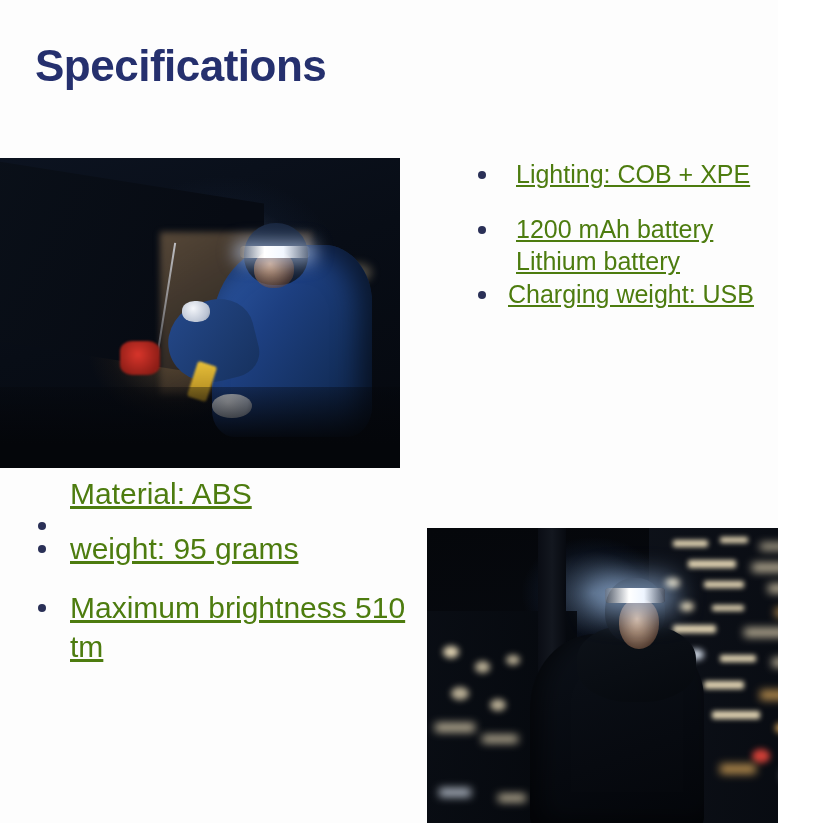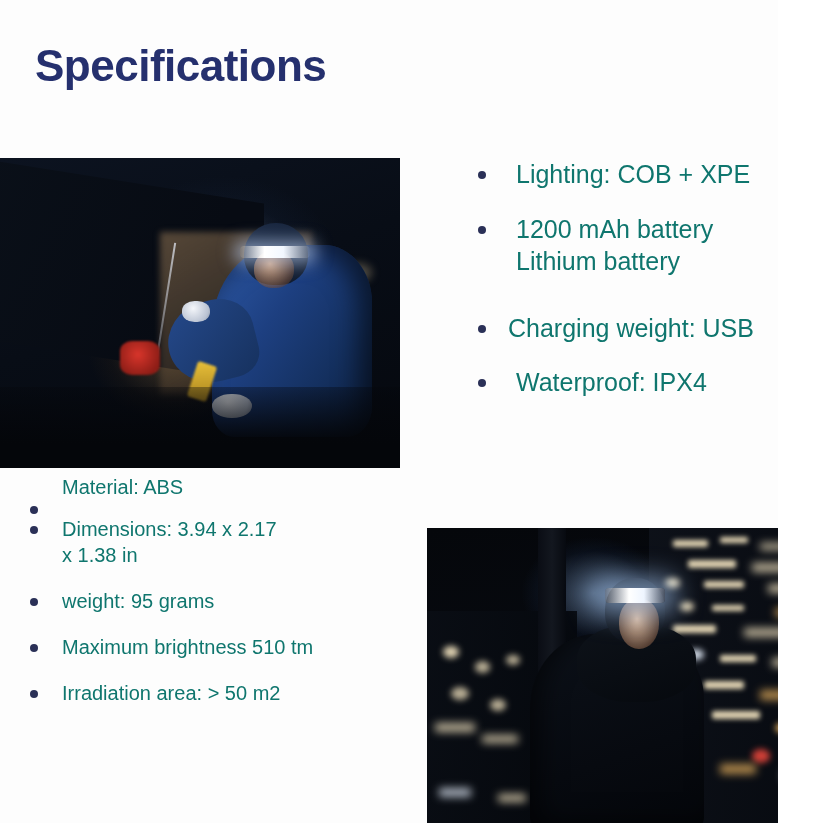--- a/index.html
+++ b/index.html
@@ -39,22 +39,23 @@
     line-height: 1.1;
     white-space: nowrap;
   }
 
   
   .spec-list { position: absolute; list-style: none; }
 
   .spec-item {
     position: relative;
     display: block;
-    color: #0f766e;
+    color: #4d7c0f;
     line-height: 1.30;
+    text-decoration: underline;
   }
 
   .spec-item .bullet {
     position: absolute;
     left: 0;
     top: 0.52em;
     width: 8px;
     height: 8px;
     border-radius: 50%;
     background: #2a3057;
@@ -68,29 +69,29 @@
   
   .list-right {
     left: 474px;
     top: 158px;
     width: 340px;
     font-size: 25px;
   }
   .list-right .spec-item { margin-bottom: 22px; }
   .list-right .spec-item .bullet { left: 4px; }
   .list-right .spec-item .spec-text { padding-left: 42px; }
-  .list-right .spec-item.tight { margin-bottom: 34px; }
+  .list-right .spec-item.tight { margin-bottom: 0; }
   .list-right .spec-item.nudge .spec-text { padding-left: 34px; }
 
   
   .list-left {
-    left: 28px;
+    left: 36px;
     top: 510px;
     width: 395px;
-    font-size: 20px;
+    font-size: 30px;
   }
   .list-left .spec-item { margin-bottom: 20px; }
   .list-left .spec-item .bullet { left: 2px; }
   .list-left .spec-item .spec-text { padding-left: 34px; }
   .list-left .spec-item.dim { margin-bottom: 16px; }
   .list-left .spec-item.dim .bullet { top: 1.60em; }
   .list-left .spec-item.dim .spec-text { margin-top: -36px; }
 
   
   .photo {
@@ -376,47 +377,34 @@
     </li>
     <li class="spec-item tight">
       <span class="bullet"></span>
       <span class="spec-text">1200 mAh battery
 Lithium battery</span>
     </li>
     <li class="spec-item nudge">
       <span class="bullet"></span>
       <span class="spec-text">Charging weight: USB</span>
     </li>
-    <li class="spec-item">
-      <span class="bullet"></span>
-      <span class="spec-text">Waterproof: IPX4</span>
-    </li>
   </ul>
 
   <ul class="spec-list list-left">
     <li class="spec-item dim">
       <span class="bullet"></span>
       <span class="spec-text">Material: ABS</span>
     </li>
     <li class="spec-item">
       <span class="bullet"></span>
-      <span class="spec-text">Dimensions: 3.94 x 2.17
-x 1.38 in</span>
+      <span class="spec-text">weight: 95 grams</span>
     </li>
     <li class="spec-item">
       <span class="bullet"></span>
-      <span class="spec-text">weight: 95 grams</span>
-    </li>
-    <li class="spec-item">
-      <span class="bullet"></span>
       <span class="spec-text">Maximum brightness 510 tm</span>
-    </li>
-    <li class="spec-item">
-      <span class="bullet"></span>
-      <span class="spec-text">Irradiation area: &gt; 50 m2</span>
     </li>
   </ul>
 
   <div class="photo photo-city">
     <div class="tower"></div>
     <div class="tower-2"></div>
     <div class="pillar"></div>
 
     <div class="win" style="left:62%; top:4%;  width:9%;  height:2.4%;"></div>
     <div class="win" style="left:74%; top:3%;  width:7%;  height:2.2%;"></div>

